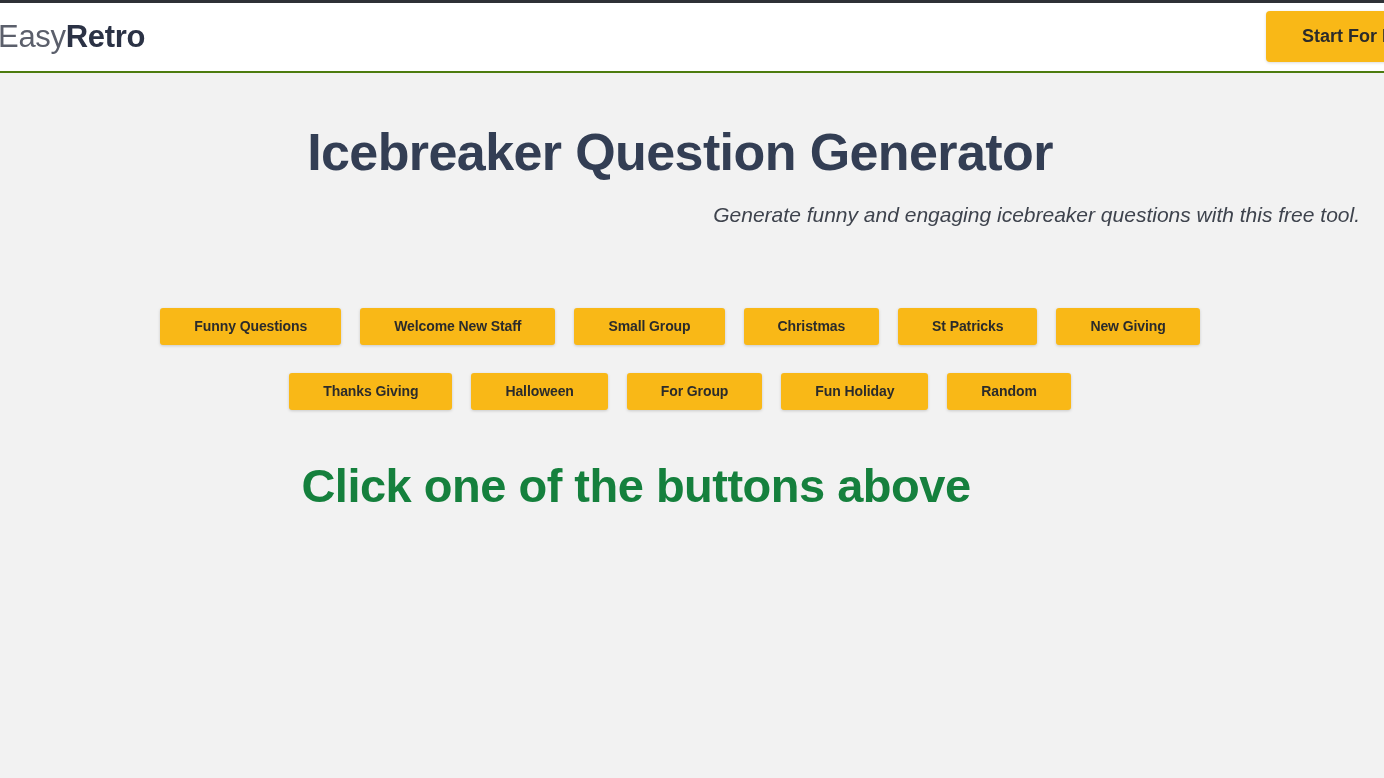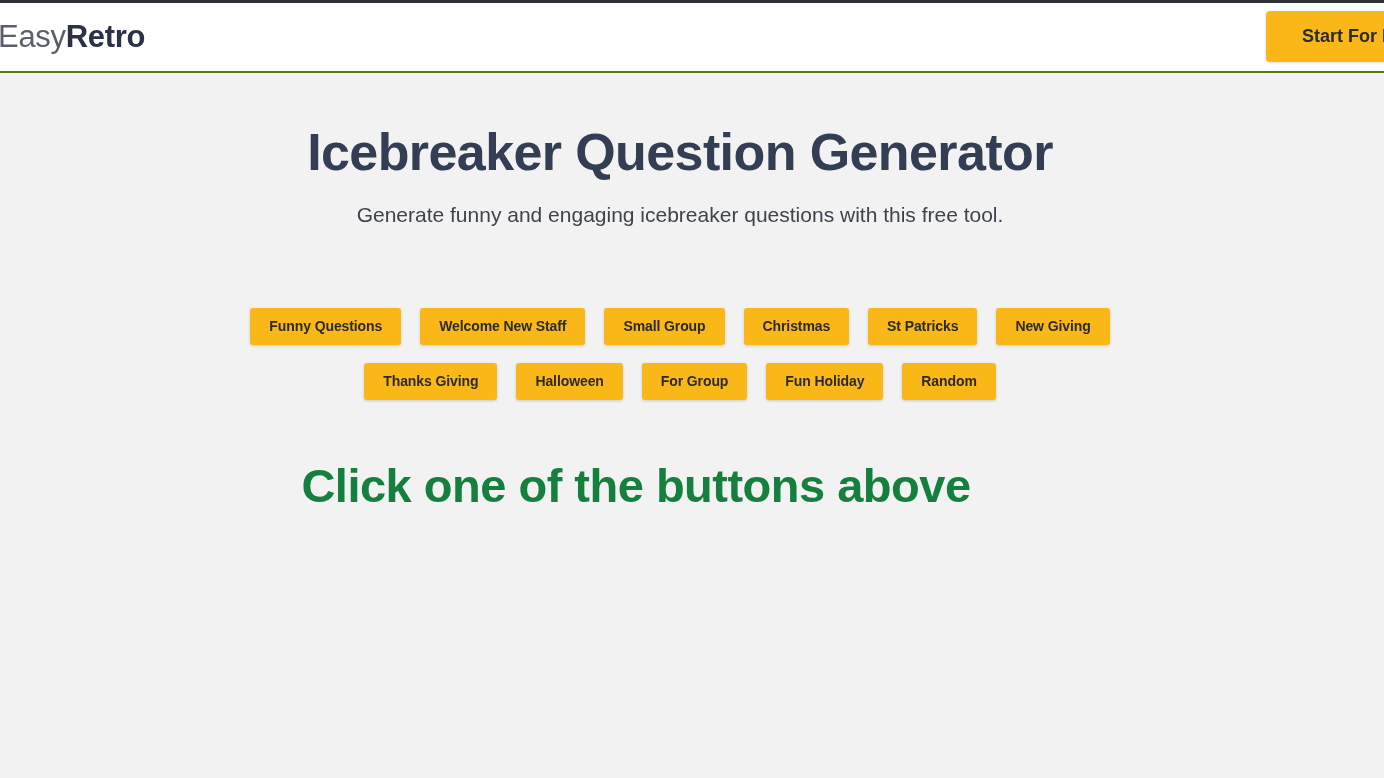--- a/index.html
+++ b/index.html
@@ -100,52 +100,53 @@
     letter-spacing: -0.6px;
     color: #333e54;
     white-space: nowrap;
   }
 
   .page-subtitle {
     position: absolute;
     top: 126px;
     left: 0;
     width: 1360px;
-    text-align: center;
+    text-align: right;
     margin: 0;
     font-size: 21px;
     line-height: 28px;
     font-weight: 400;
     color: #3e434d;
     white-space: nowrap;
+    font-style: italic;
   }
 
   .button-grid {
     position: absolute;
     top: 233px;
     left: 0;
     width: 1360px;
   }
   .button-row {
     display: flex;
     justify-content: center;
     align-items: flex-start;
     gap: 19px;
   }
   .button-row + .button-row {
-    margin-top: 18px;
+    margin-top: 28px;
   }
 
   .cat-button {
     background: #f9b817;
     color: #2b2b2b;
     border: none;
     border-radius: 3px;
     height: 37px;
-    padding: 0 19px;
+    padding: 0 34px;
     font-family: "Liberation Sans", sans-serif;
     font-size: 14px;
     font-weight: 700;
     line-height: 37px;
     letter-spacing: -0.1px;
     white-space: nowrap;
     cursor: pointer;
     box-shadow: 0 1px 3px rgba(0,0,0,0.17);
   }
 

